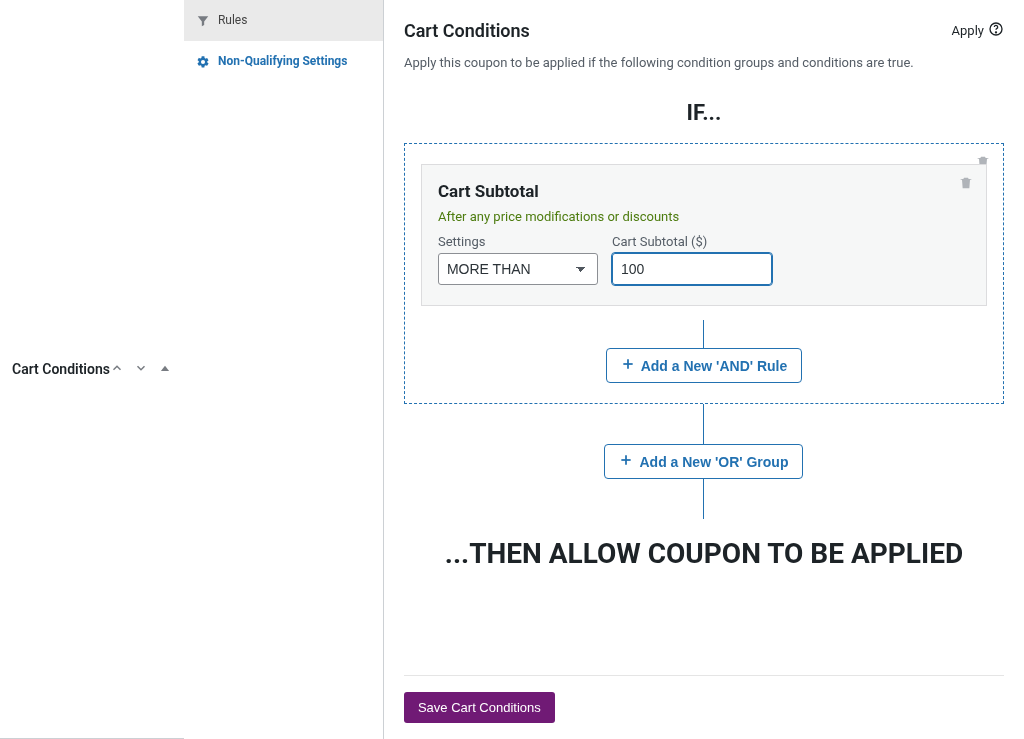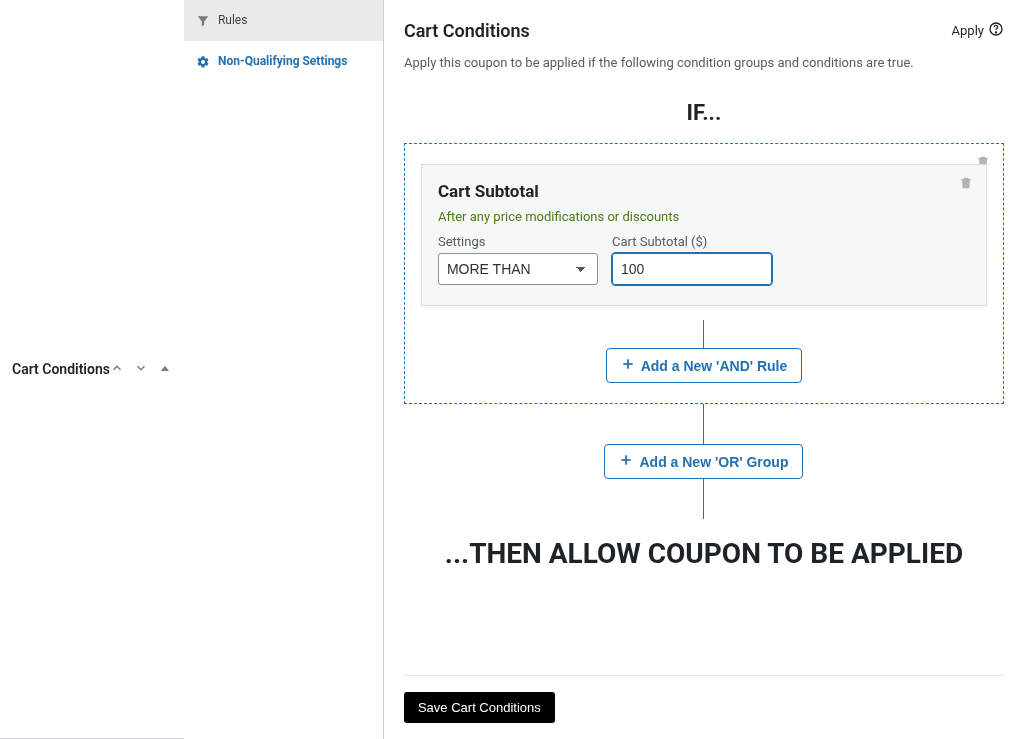--- a/index.html
+++ b/index.html
@@ -187,21 +187,21 @@
       border-radius: 4px;
       cursor: pointer;
     }
     .add-btn svg { width: 14px; height: 14px; }
     .content-footer {
       margin-top: auto;
       padding-top: 16px;
       border-top: 1px solid #e5e5e5;
     }
     .save-btn {
-      background: #000000;
+      background: #701a75;
       color: #fff;
       border: none;
       border-radius: 3px;
       padding: 8px 14px;
       font-size: 13px;
       cursor: pointer;
     }
     .inner-stack { margin-top: 14px; }
     .chevron { width: 14px; height: 14px; }
   </style>

